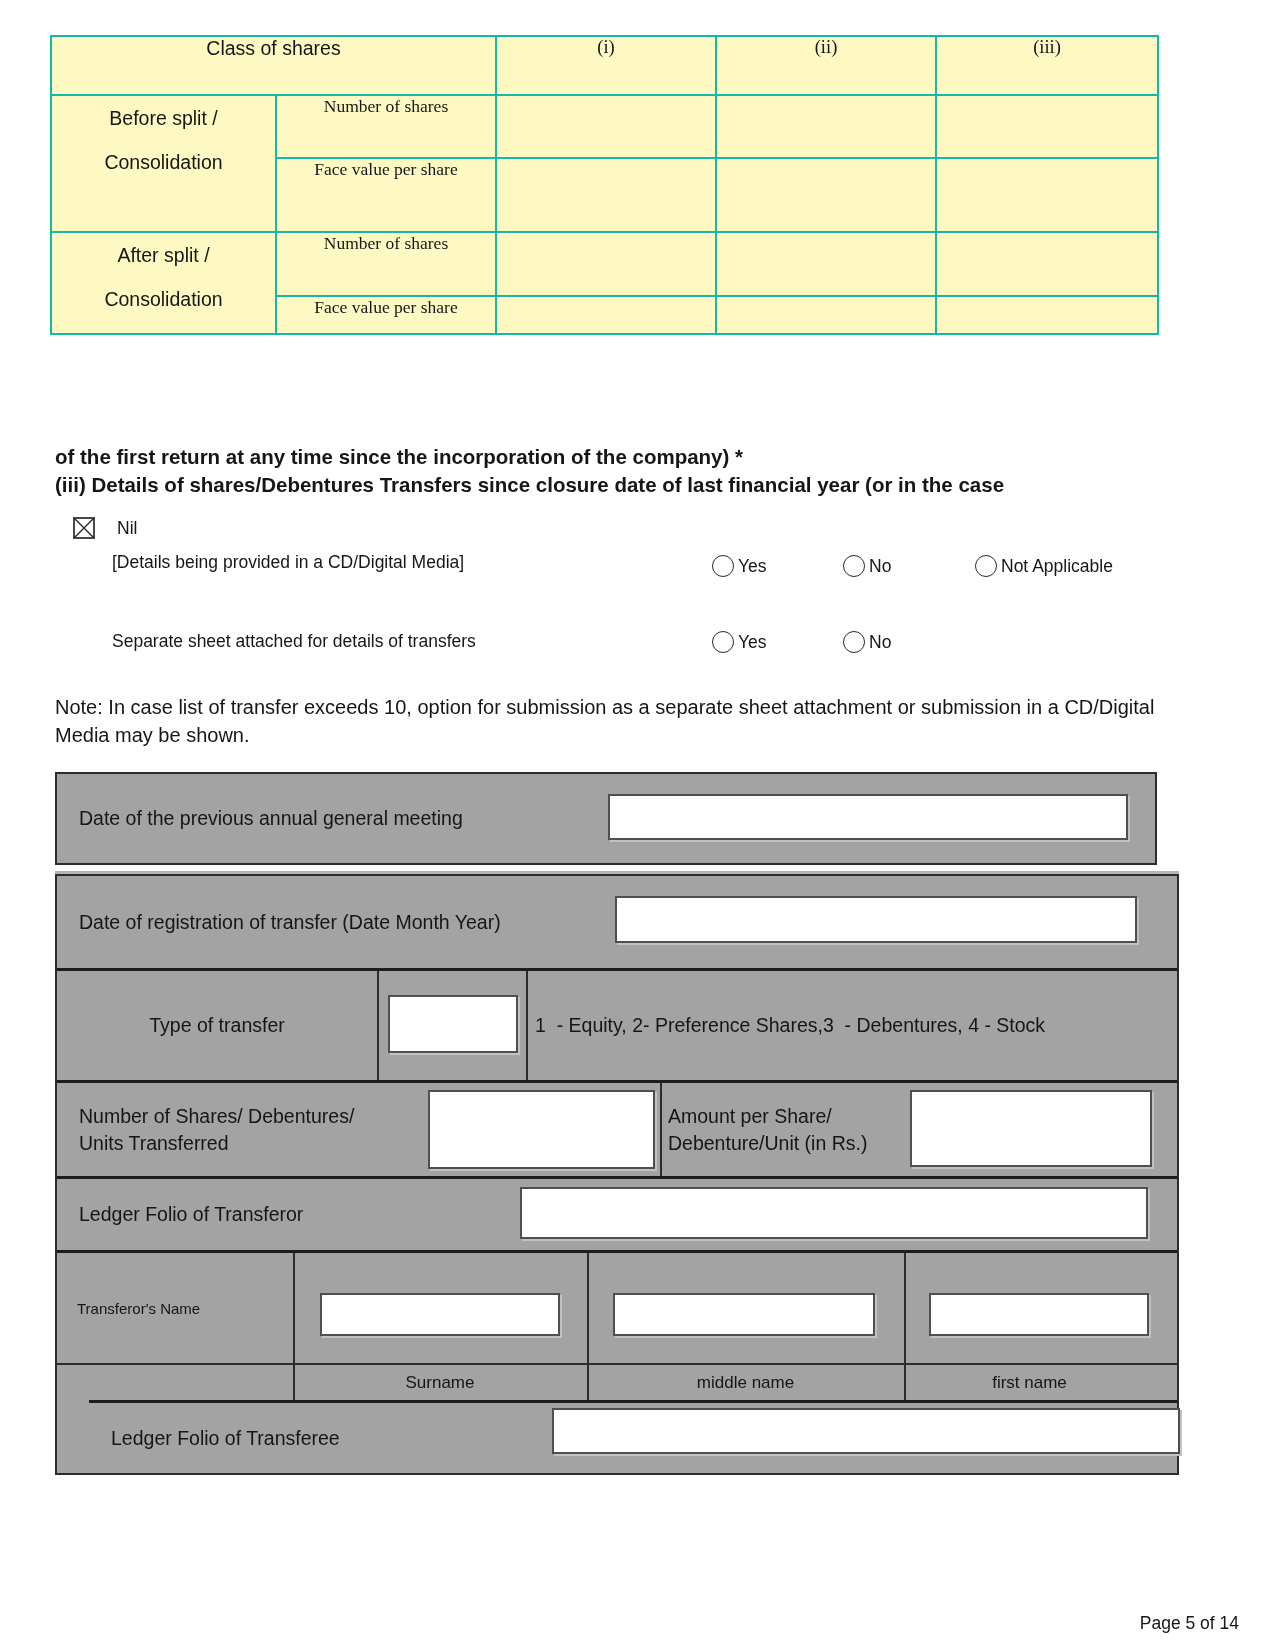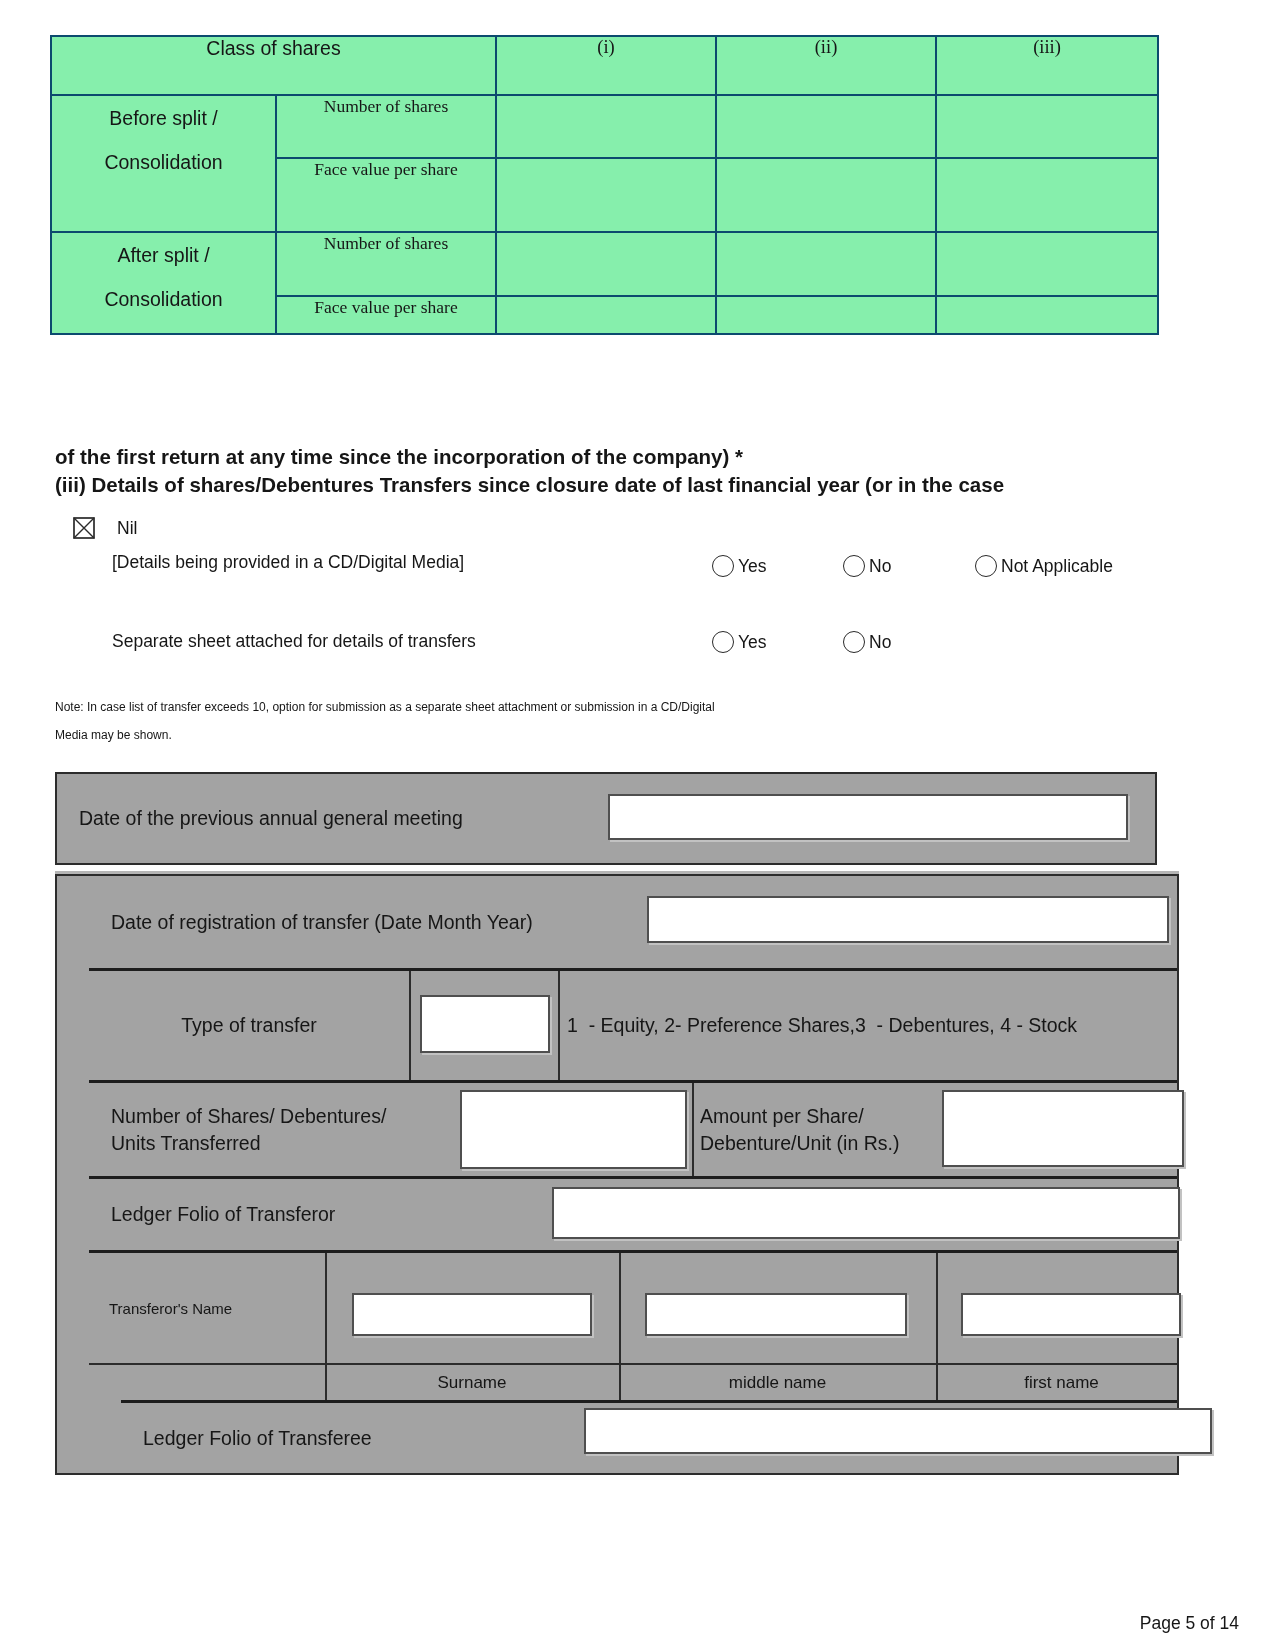--- a/index.html
+++ b/index.html
@@ -15,24 +15,24 @@
 
   
   table.shares {
     position: absolute;
     left: 50px; top: 35px;
     width: 1107px;
     border-collapse: collapse;
     table-layout: fixed;
   }
   table.shares td {
-    border: 2px solid #0c4a6e;
+    border: 2px solid #14b8a6;
     padding: 0;
     vertical-align: top;
-    background: #86efac;
+    background: #fef9c3;
   }
   td.th-class { font-size: 19.5px; text-align: center; padding-top: 7px; }
   td.th-col {
     font-family: "Liberation Serif", "DejaVu Serif", serif;
     font-size: 18.5px; text-align: center; padding-top: 6px;
   }
   td.sec { font-size: 19.5px; text-align: center; padding-top: 16px; }
   td.sec div { line-height: 44px; }
   td.sub {
     font-family: "Liberation Serif", "DejaVu Serif", serif;
@@ -60,30 +60,30 @@
     height: 26px; cursor: pointer;
   }
   .radio-circle {
     width: 22px; height: 22px; box-sizing: border-box;
     border: 1.7px solid #2a2a2a; border-radius: 50%; background: #fff;
     flex: 0 0 auto;
   }
   .radio-item span.txt { line-height: 26px; }
   .note {
     position: absolute; left: 55px; top: 694px; width: 1108px;
-    font-size: 12px; line-height: 27.5px;
+    font-size: 20px; line-height: 27.5px;
   }
 
   
   .fieldbox {
     position: absolute; box-sizing: border-box;
     border: 2px solid #2c2c2c; background: #a3a3a3;
   }
   .box1 { left: 55px; top: 772px; width: 1102px; height: 93px; }
-  .bigbox { left: 55px; top: 874px; width: 1124px; box-shadow: 0 -3px 0 #b5b5b5; padding-left: 32px; }
+  .bigbox { left: 55px; top: 874px; width: 1124px; box-shadow: 0 -3px 0 #b5b5b5; }
 
   .frow { position: relative; }
   .frow + .frow { border-top: 3px solid #1d1d1d; }
   .row-a { height: 92px; }
   .row-b { height: 109px; }
   .row-c { height: 93px; }
   .row-d { height: 71px; }
   .row-e { height: 147px; }
   .row-f { height: 70px; margin-left: 32px; }
 

